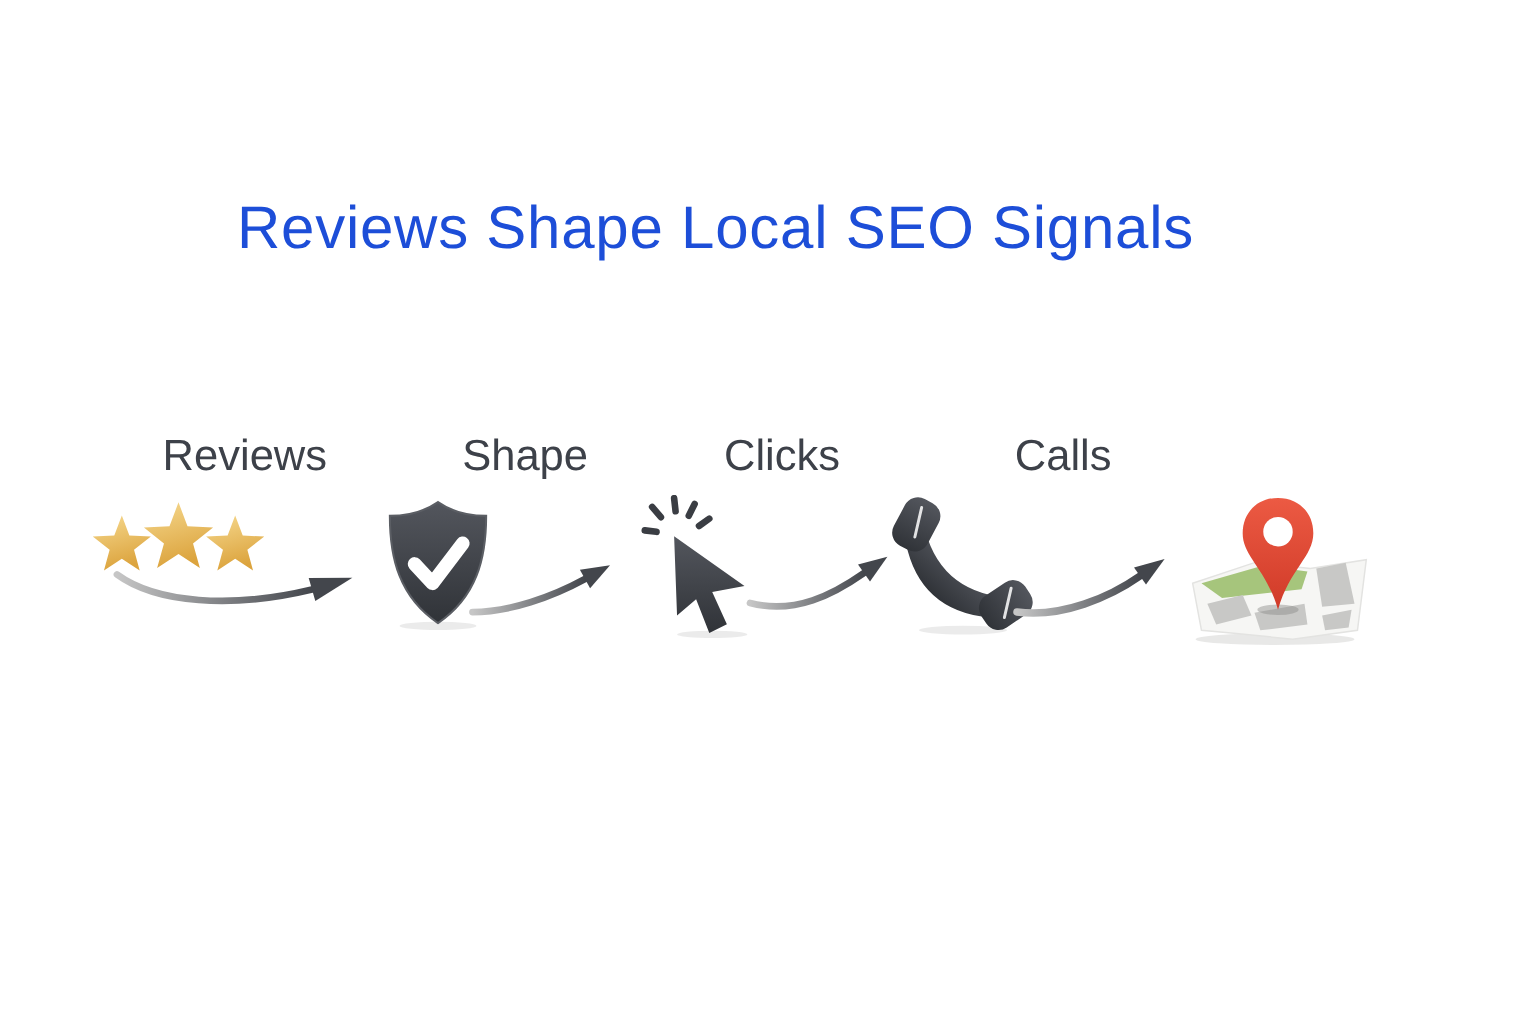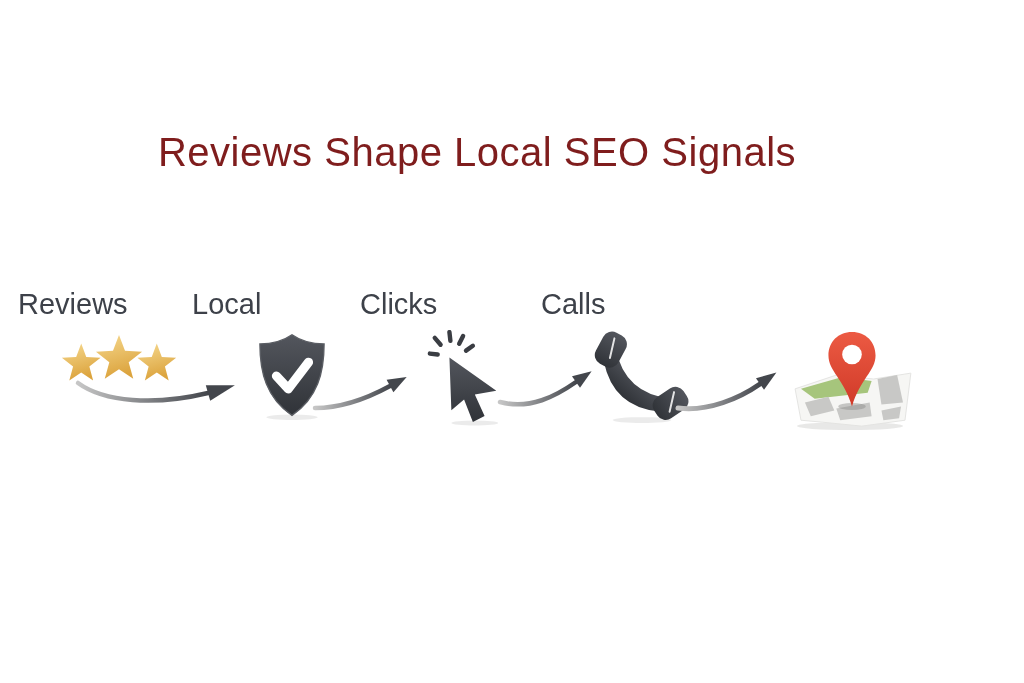--- a/index.html
+++ b/index.html
@@ -14,26 +14,26 @@
     overflow:hidden;
   }
   .title{
     position:absolute;
     left:0; right:70px; top:128px;
     text-align:center;
     font-size:40px;
     line-height:48px;
     font-weight:400;
     letter-spacing:0.5px;
-    color:#7f1d1d;
+    color:#1d4ed8;
   }
   .step-label{
     position:absolute;
     top:286px;
-    text-align:left;
+    text-align:right;
     font-size:29px;
     line-height:36px;
     font-weight:400;
     color:#3d4149;
   }
   .lbl-reviews{left:18px;width:200px;}
   .lbl-trust{left:192px;width:200px;}
   .lbl-clicks{left:360px;width:200px;}
   .lbl-calls{left:541px;width:200px;}
   .lbl-local{left:741px;width:220px;}
@@ -71,21 +71,21 @@
       <linearGradient id="arrowGrad" x1="0" y1="0" x2="1" y2="0">
         <stop offset="0" stop-color="#c6c6c6"></stop>
         <stop offset="1" stop-color="#43464c"></stop>
       </linearGradient>
     </defs>
   </svg>
 
   <div class="title">Reviews Shape Local SEO Signals</div>
 
   <div class="step-label lbl-reviews">Reviews</div>
-  <div class="step-label lbl-trust">Local</div>
+  <div class="step-label lbl-trust">Shape</div>
   <div class="step-label lbl-calls">Calls</div>
   <div class="step-label lbl-clicks">Clicks</div>
 
   <svg class="icon ic-stars" width="118" height="62" viewBox="0 0 120 64">
     <polygon fill="url(#goldGrad)" points="21,13 26.2,26.9 41,27.5 29.4,36.7 33.3,51 21,42.8 8.7,51 12.6,36.7 1,27.5 15.8,26.9"></polygon>
     <polygon fill="url(#goldGrad)" points="60,4 66.2,20.5 83.8,21.3 70,32.3 74.7,49.2 60,39.5 45.3,49.2 50,32.3 36.2,21.3 53.8,20.5"></polygon>
     <polygon fill="url(#goldGrad)" points="99,13 104.2,26.9 119,27.5 107.4,36.7 111.3,51 99,42.8 86.7,51 90.6,36.7 79,27.5 93.8,26.9"></polygon>
   </svg>
 
   <svg class="icon ic-shield" width="74" height="88" viewBox="0 0 80 96">

